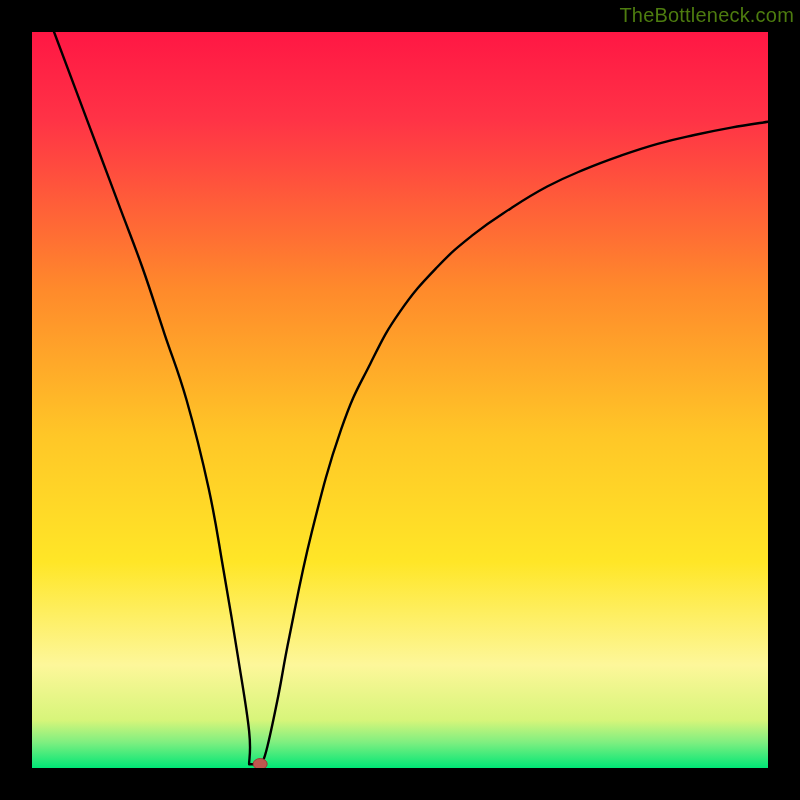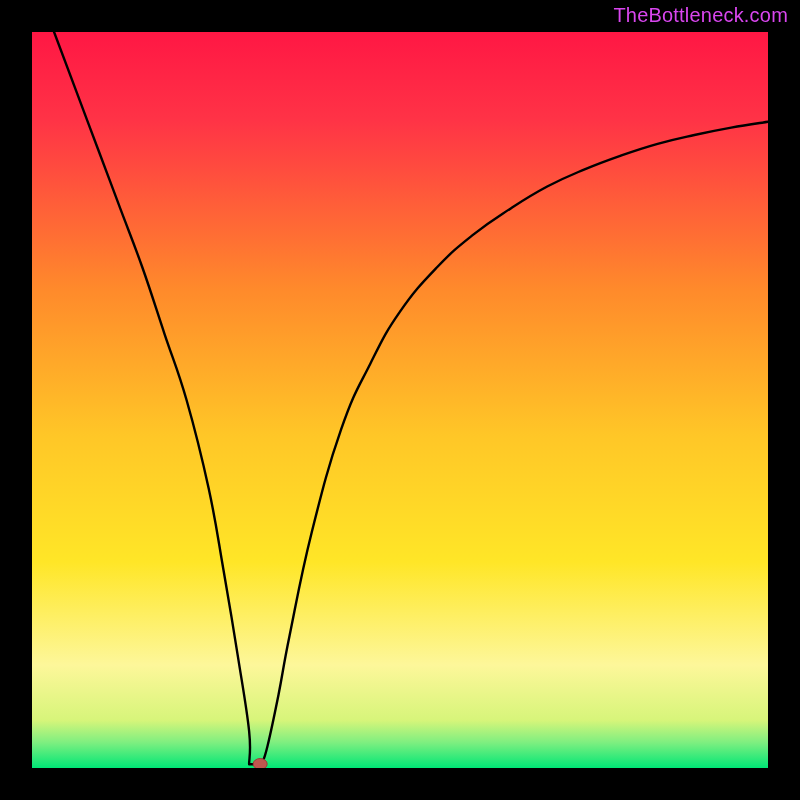--- a/index.html
+++ b/index.html
@@ -22,25 +22,25 @@
     position: absolute;
     left: 32px;
     top: 32px;
     width: 736px;
     height: 736px;
     overflow: hidden;
   }
   .attribution {
     position: absolute;
     top: 4px;
-    right: 12px;
+    right: 6px;
     font-family: Arial, Helvetica, sans-serif;
     font-size: 20px;
     font-weight: 500;
-    color: #d946ef;
+    color: #4d7c0f;
     letter-spacing: 0.2px;
   }
   svg {
     display: block;
   }
 </style>
 </head>
 <body>
 
 <div class="frame">

